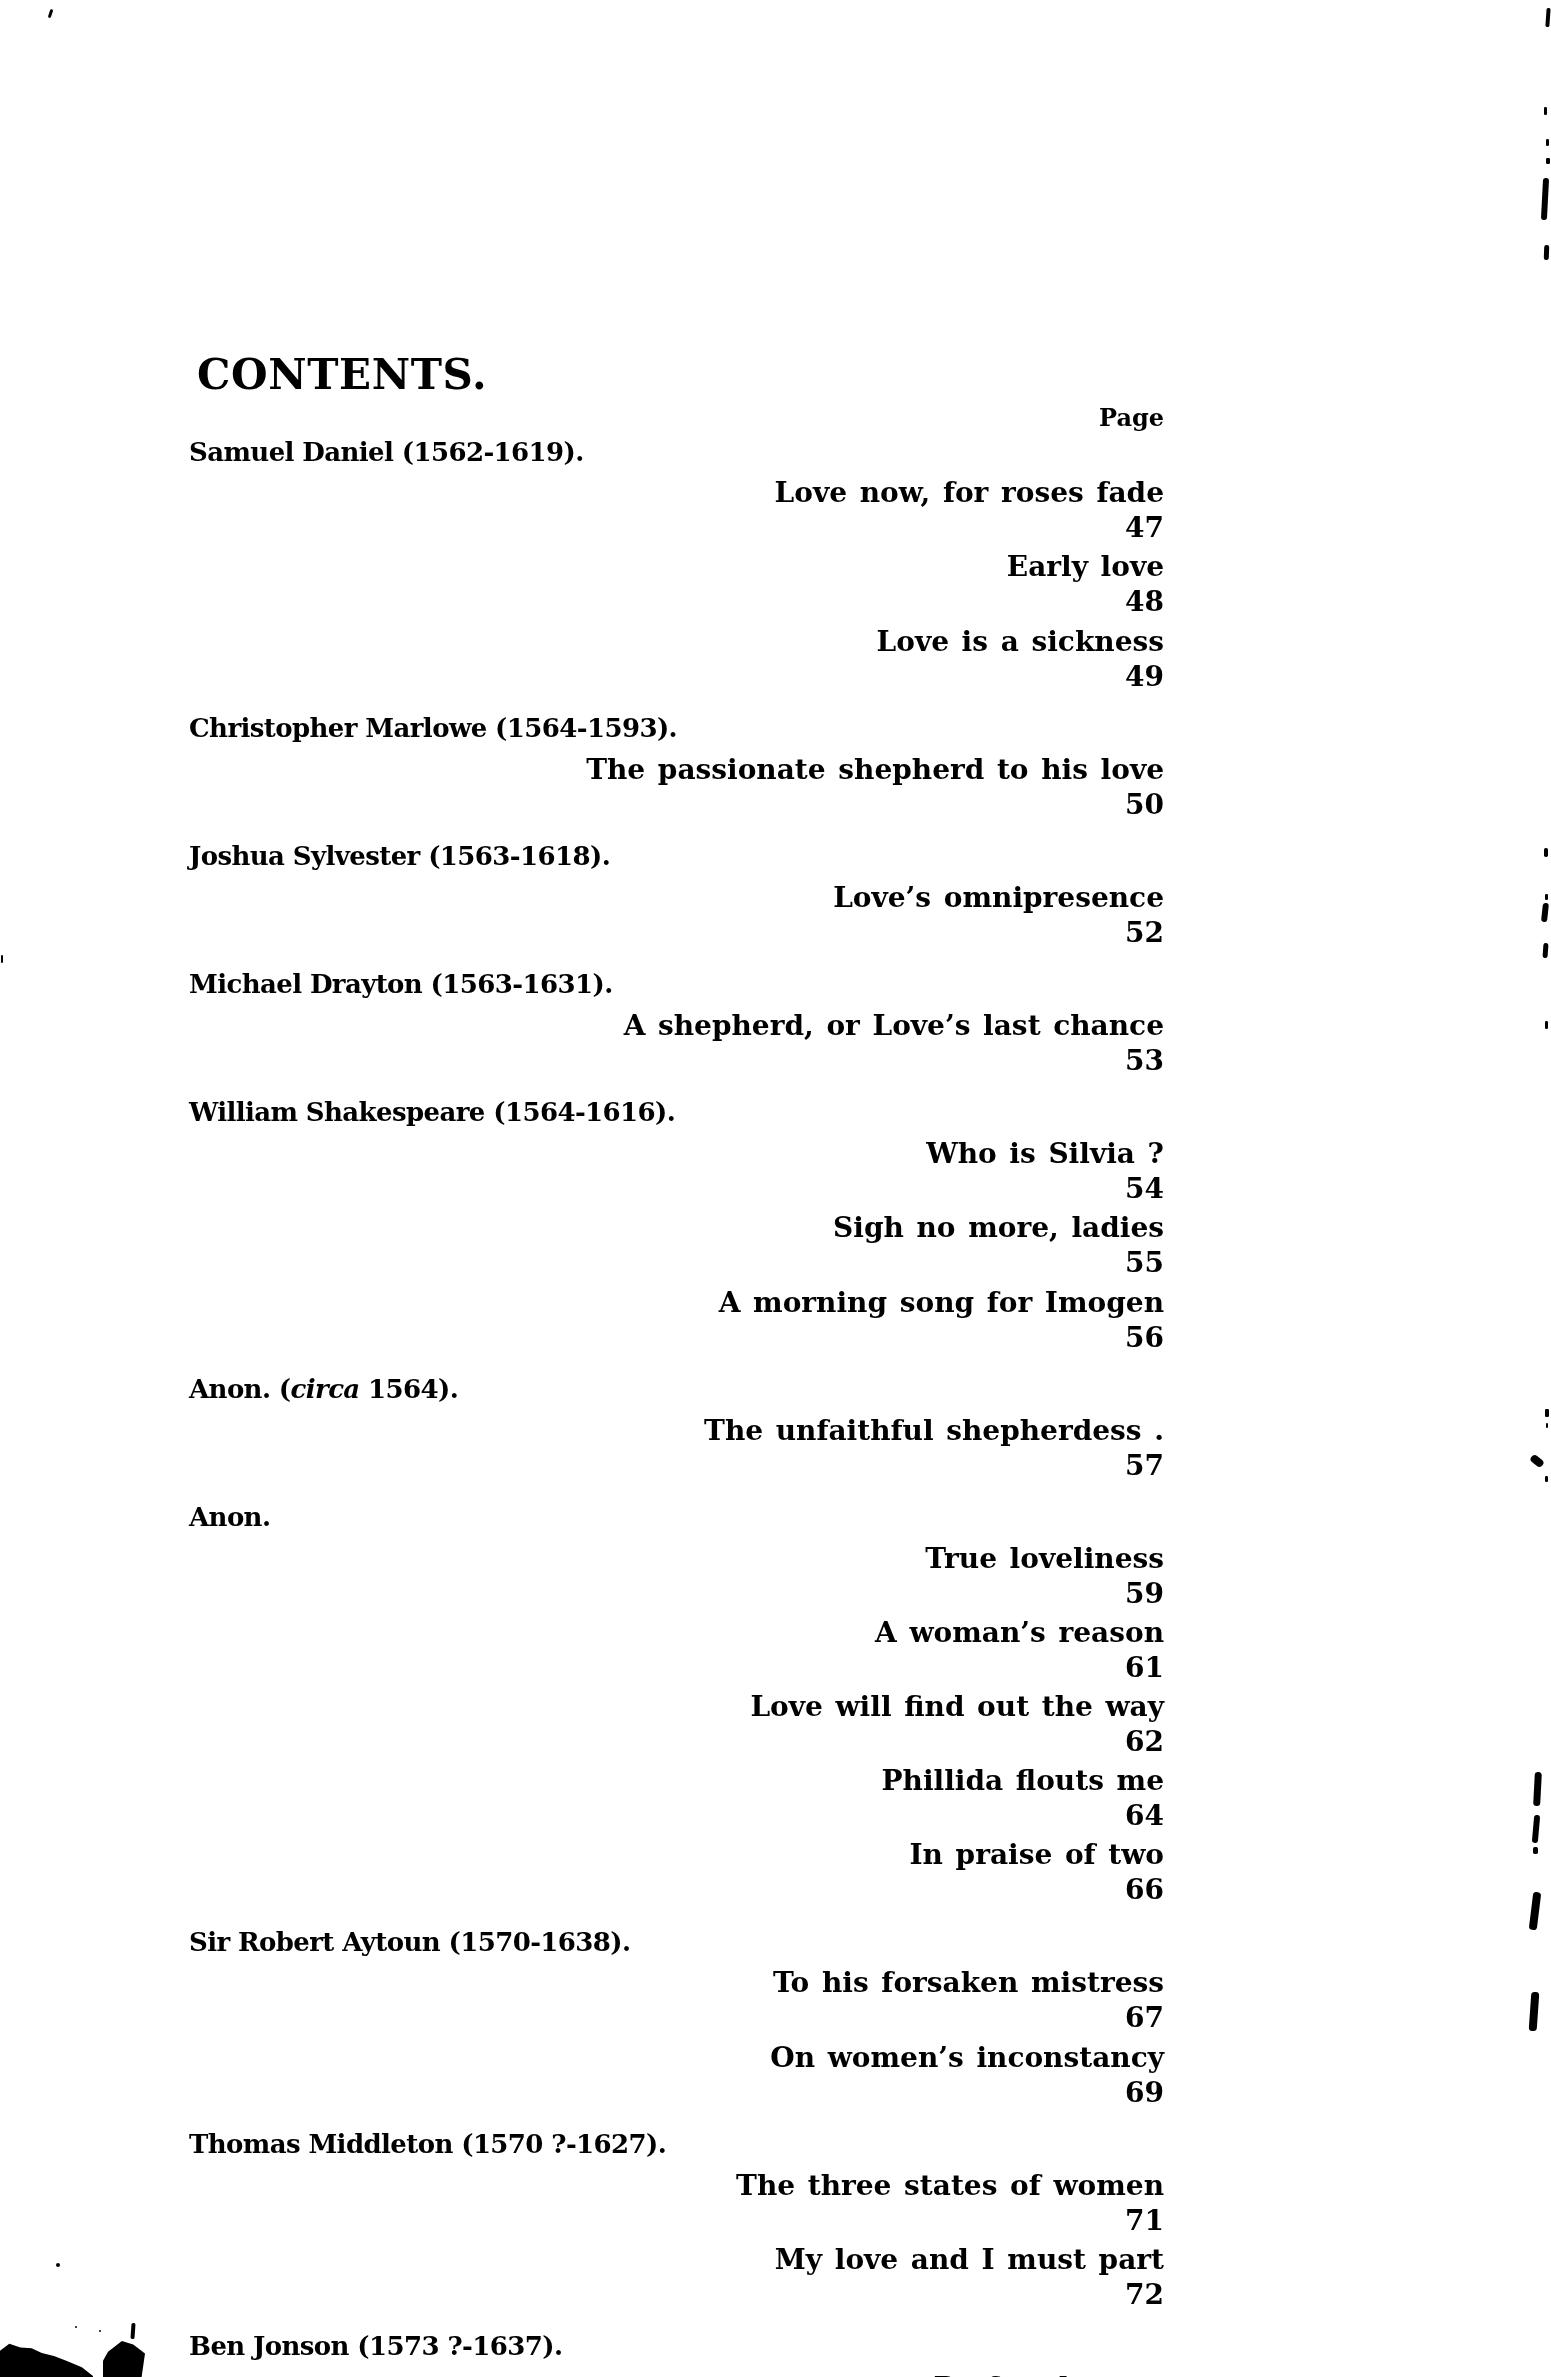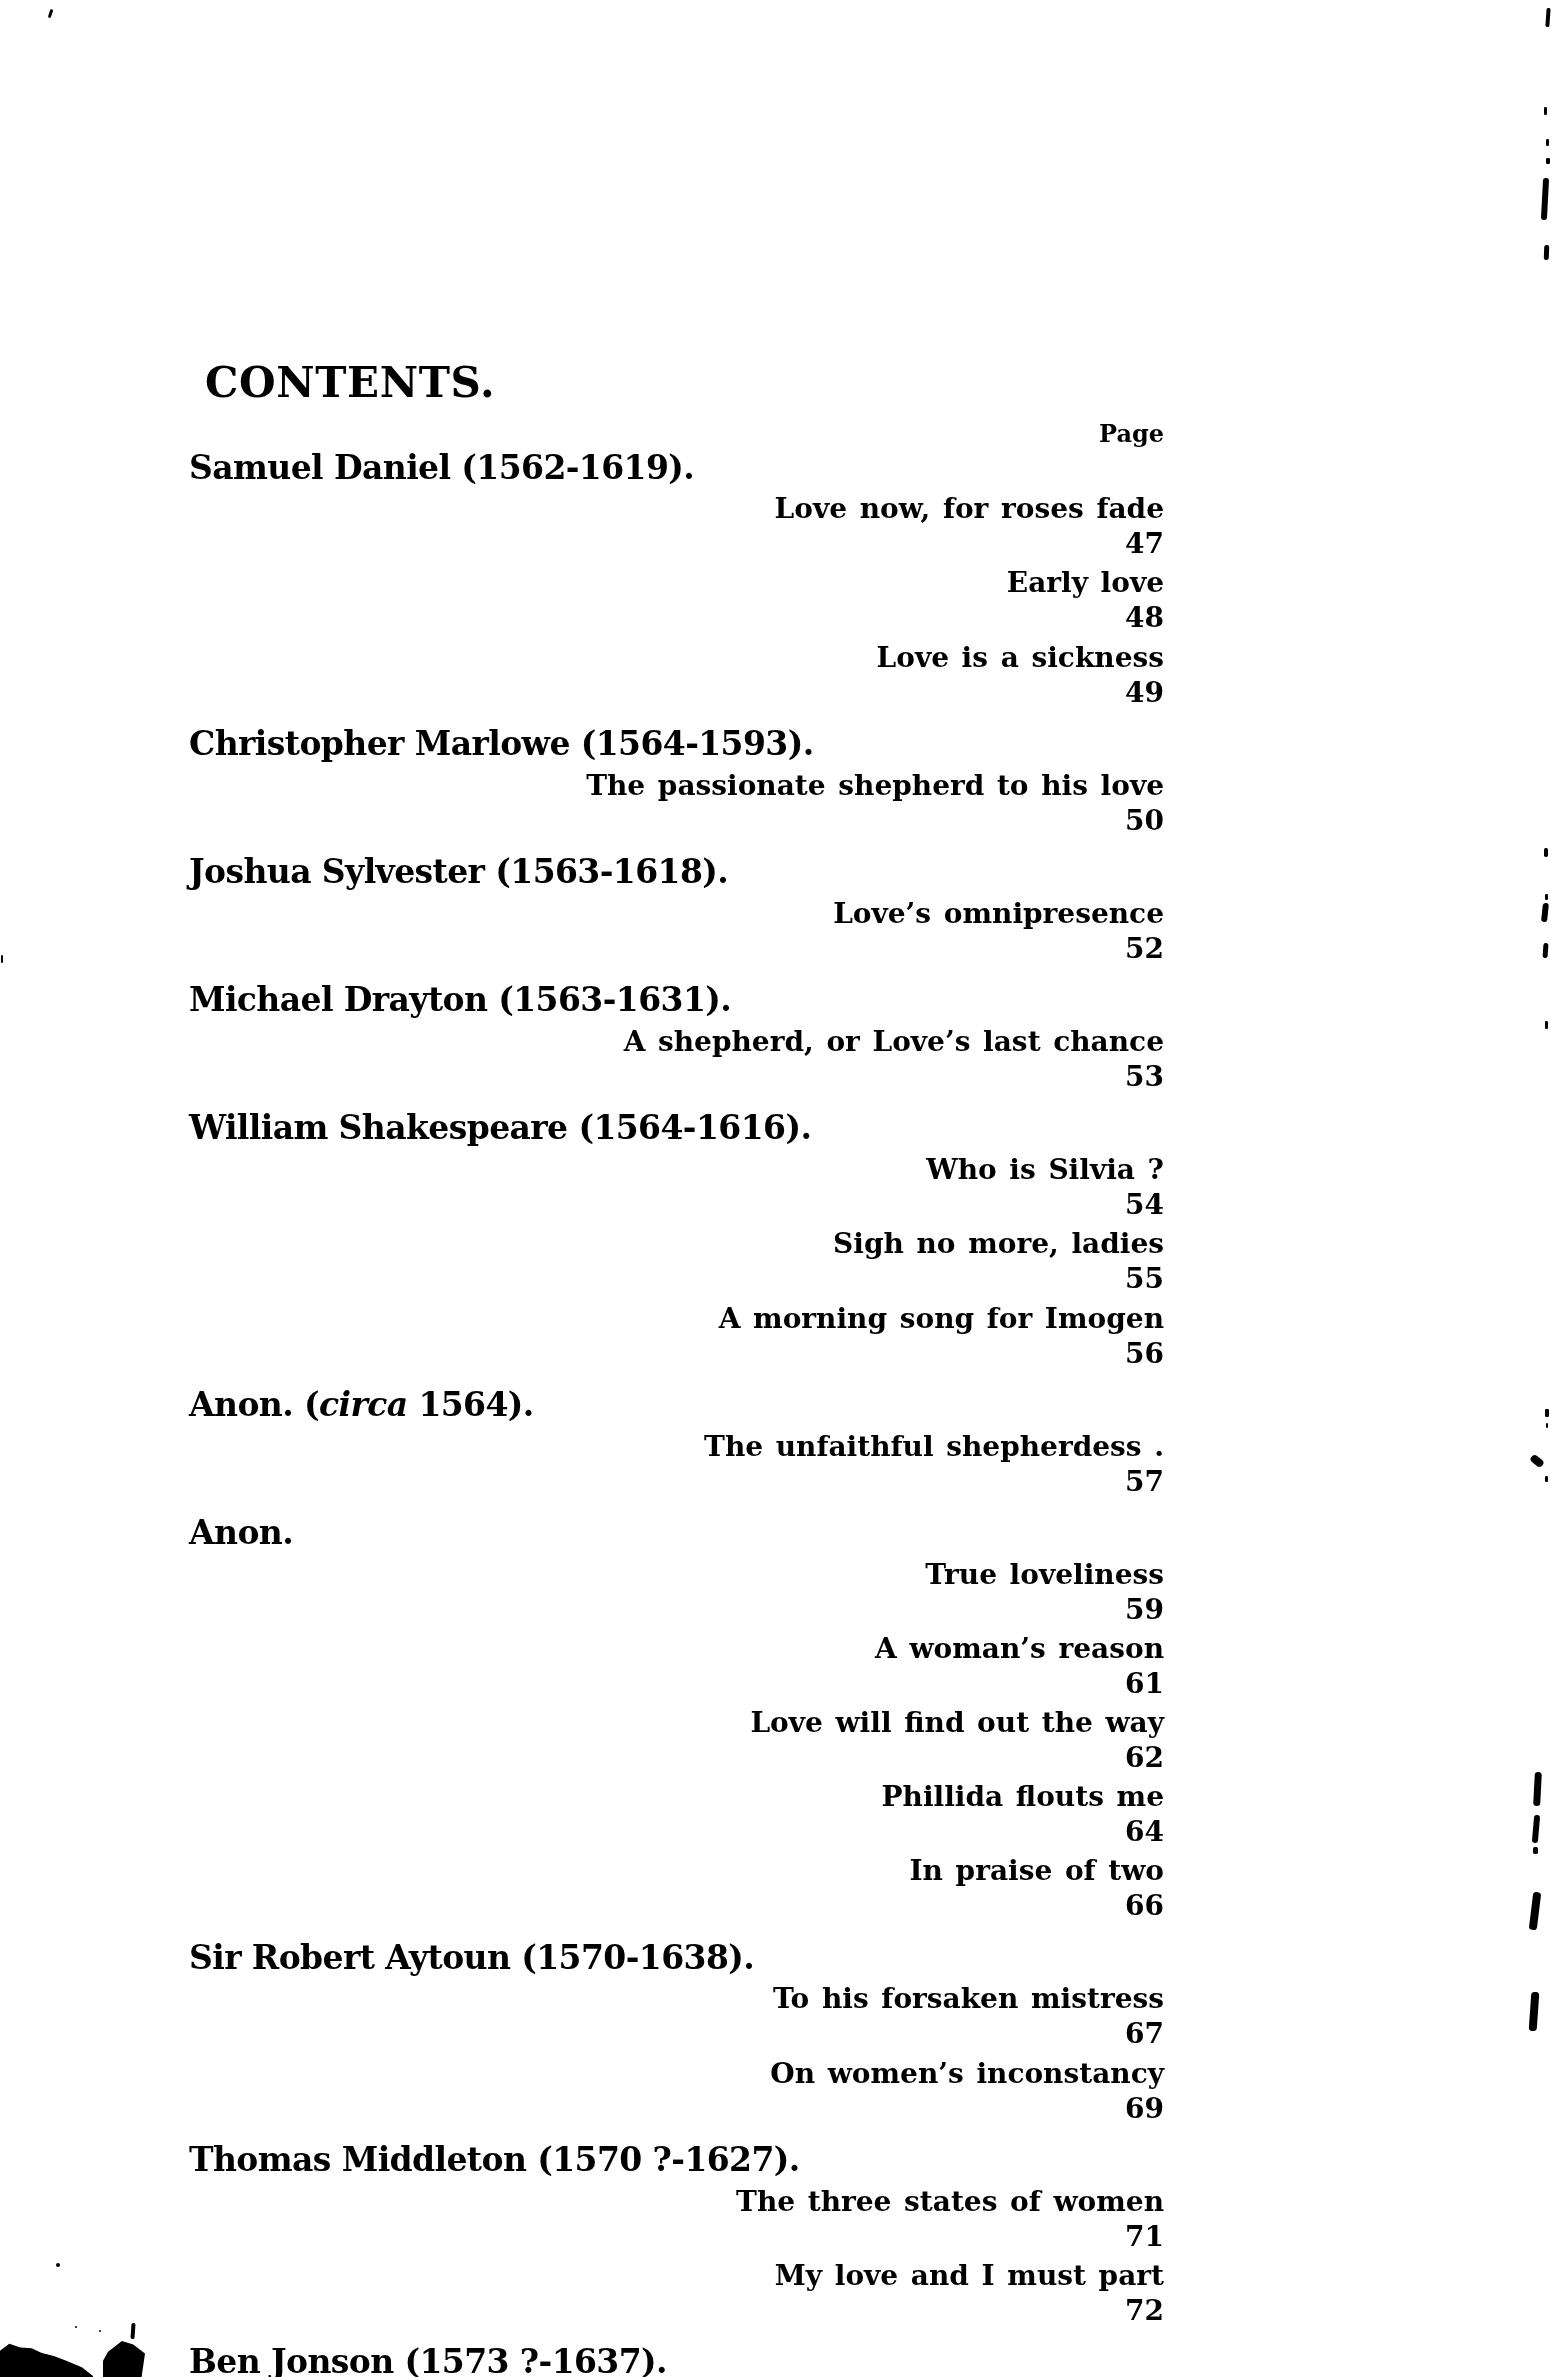--- a/index.html
+++ b/index.html
@@ -15,38 +15,38 @@
     font-family: "DejaVu Serif", serif;
     color: #000000;
   }
   .content {
     position: absolute;
     left: 189px;
     top: 345px;
     width: 975px;
   }
   h1.contents-title {
-    margin: 16px;
+    margin: 8px;
     font-size: 42px;
     line-height: 44px;
     font-weight: bold;
     letter-spacing: 0.6px;
   }
   .page-col-label {
     margin-top: 6.4px;
     font-size: 24px;
     line-height: 25.5px;
     font-weight: bold;
     text-align: right;
   }
   #toc .section { margin-top: 13.3px; }
   #toc .section:first-child { margin-top: 0; }
   h2.author {
     margin: 0;
-    font-size: 33px;
+    font-size: 26px;
     line-height: 42px;
     font-weight: bold;
     letter-spacing: -0.6px;
     white-space: nowrap;
   }
   h2.author .it { font-style: italic; }
   .rows .row {
     display: flex;
     align-items: flex-end;
     margin-top: 4.1px;

